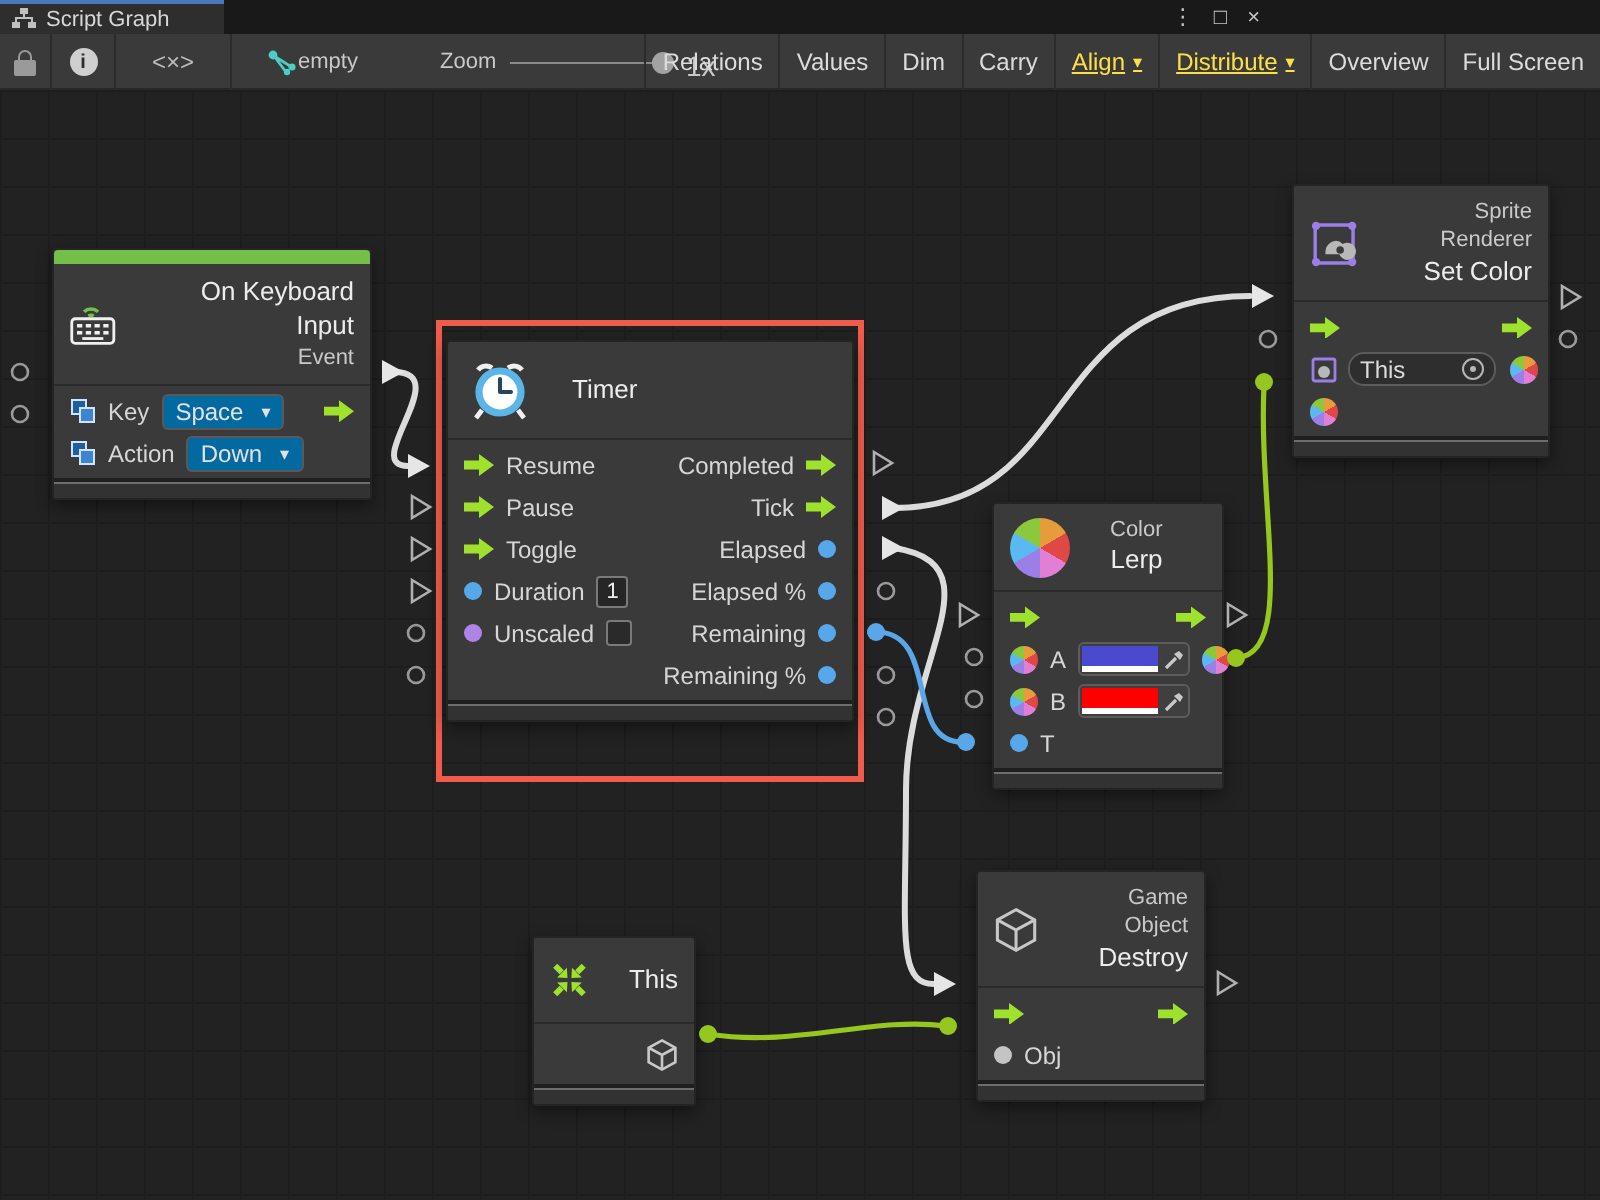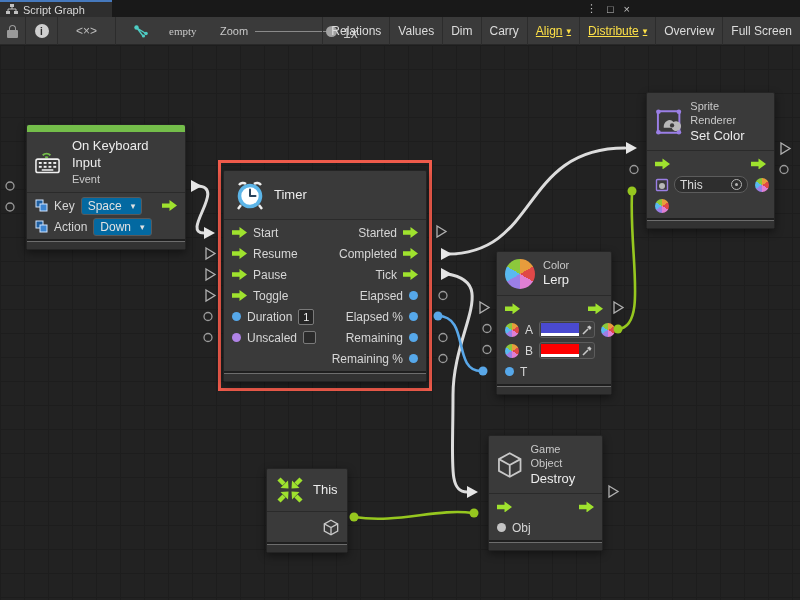--- a/index.html
+++ b/index.html
@@ -41,21 +41,21 @@
     background-image:
       linear-gradient(#1d1d1d 1px, transparent 1px),
       linear-gradient(90deg,#1d1d1d 1px, transparent 1px),
       linear-gradient(#181818 1px, transparent 1px),
       linear-gradient(90deg,#181818 1px, transparent 1px);
     background-size:24px 24px,24px 24px,120px 120px,120px 120px; }
 
   
   .node { position:absolute; background:#3a3a3a; border:1px solid #242424; border-radius:2px;
     box-shadow:0 3px 8px rgba(0,0,0,.45); color:#d6d6d6; }
-  .nhead { display:flex; align-items:center; gap:8px; padding:6px 8px; }
+  .nhead { display:flex; align-items:center; gap:20px; padding:6px 8px;text-align:right; }
   .ncat { font-size:11px; color:#c9c9c9; line-height:1.3; }
   .ntitle { font-size:13px; color:#ececec; line-height:1.3; }
   .nbody { border-top:1px solid #2a2a2a; padding:2px 0; }
   .nfoot { height:10px; background:#323232; border-top:2px solid #1f1f1f;
     box-shadow:inset 0 1px 0 #6d6d6d; }
   .row { height:21px; display:flex; align-items:center; padding:0 8px; gap:6px; font-size:12px; }
   .row.split { justify-content:space-between; }
   .pg { display:flex; align-items:center; gap:6px; }
   .flow-arrow { width:15px; height:11px; background:#9fe22e; flex:none;
     clip-path:polygon(0 30%,50% 30%,50% 0,100% 50%,50% 100%,50% 70%,0 70%); }
@@ -113,21 +113,21 @@
           <span class="shackle"></span>
           <span class="bodyy"></span>
         </span>
     </div>
     <div class="tb-btn" style="left:26px;width:32px;">
       <span class="info-icon">i</span>
     </div>
     <div class="tb-btn" style="left:58px;width:58px;color:#bdbdbd;">
       <span>&lt;×&gt;</span>
     </div>
-    <div style="position:absolute;left:134px;top:0;height:28px;display:flex;align-items:center;gap:20px;font-family:Liberation Serif, serif;">
+    <div style="position:absolute;left:134px;top:0;height:28px;display:flex;align-items:center;gap:0;">
       <svg width="15" height="13" viewBox="0 0 15 13">
         <path d="M3,3 L11,8 M3,3 L9,11" stroke="#4ecdc4" stroke-width="1.4"></path>
         <circle cx="2.5" cy="2.5" r="2.2" fill="#4ecdc4"></circle>
         <circle cx="12" cy="8.5" r="1.8" fill="#4ecdc4"></circle>
         <circle cx="9.5" cy="11" r="1.6" fill="#4ecdc4"></circle>
       </svg>
       <span style="color:#c9c9c9;font-size:11px;">empty</span>
     </div>
     <span style="position:absolute;left:220px;top:8px;font-size:11px;color:#c9c9c9;">Zoom</span>
     <div class="zoom-track"></div>
@@ -230,30 +230,20 @@
         <path d="M7,26 L4,30 M25,26 L28,30" stroke="#f0f0f0" stroke-width="2.4"></path>
         <circle cx="16" cy="17" r="10.5" fill="#ffffff" stroke="#5cb5e8" stroke-width="3.6"></circle>
         <path d="M16,17 V10.5 M16,17 L21.5,17" stroke="#28435c" stroke-width="2" stroke-linecap="round"></path>
       </svg>
       <div class="ntitle">Timer</div>
     </div>
     <div class="nbody">
       <div class="row split">
         <span class="pg">
             <span class="flow-arrow"></span>
-          <span>Start</span>
-          </span>
-        <span class="pg">
-            <span>Started</span>
-          <span class="flow-arrow"></span>
-          </span>
-      </div>
-      <div class="row split">
-        <span class="pg">
-            <span class="flow-arrow"></span>
           <span>Resume</span>
           </span>
         <span class="pg">
             <span>Completed</span>
           <span class="flow-arrow"></span>
           </span>
       </div>
       <div class="row split">
         <span class="pg">
             <span class="flow-arrow"></span>

